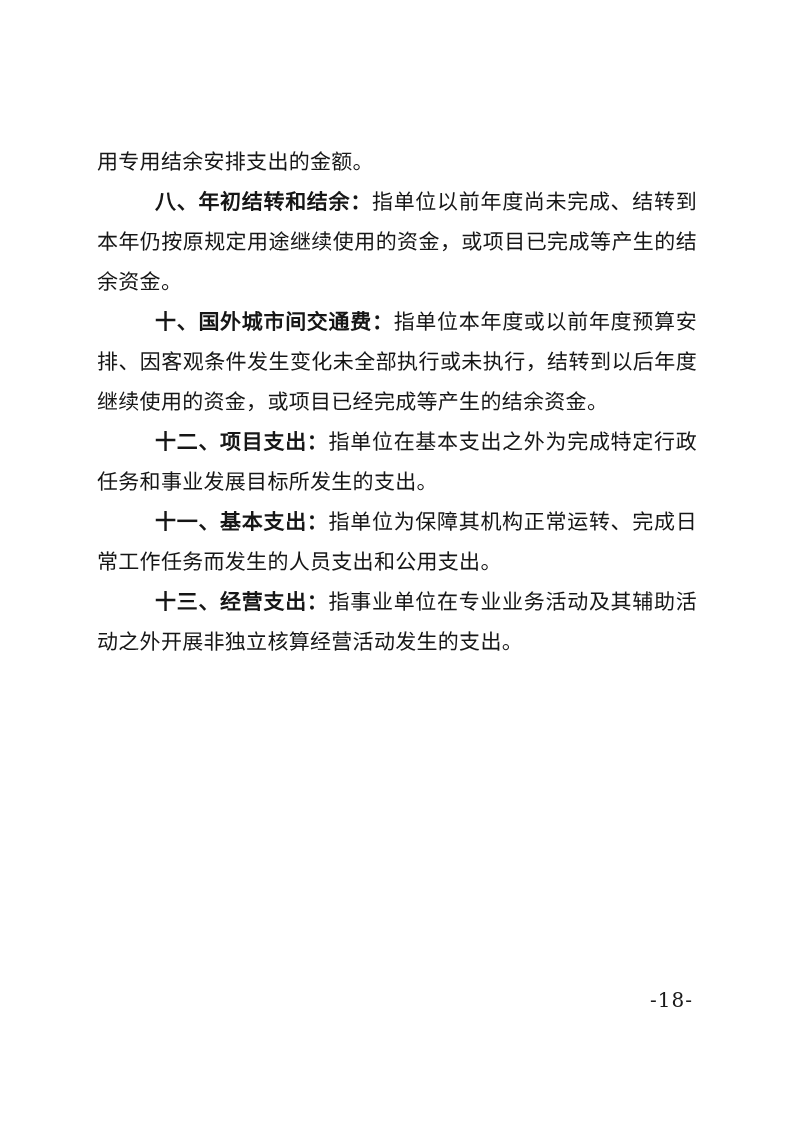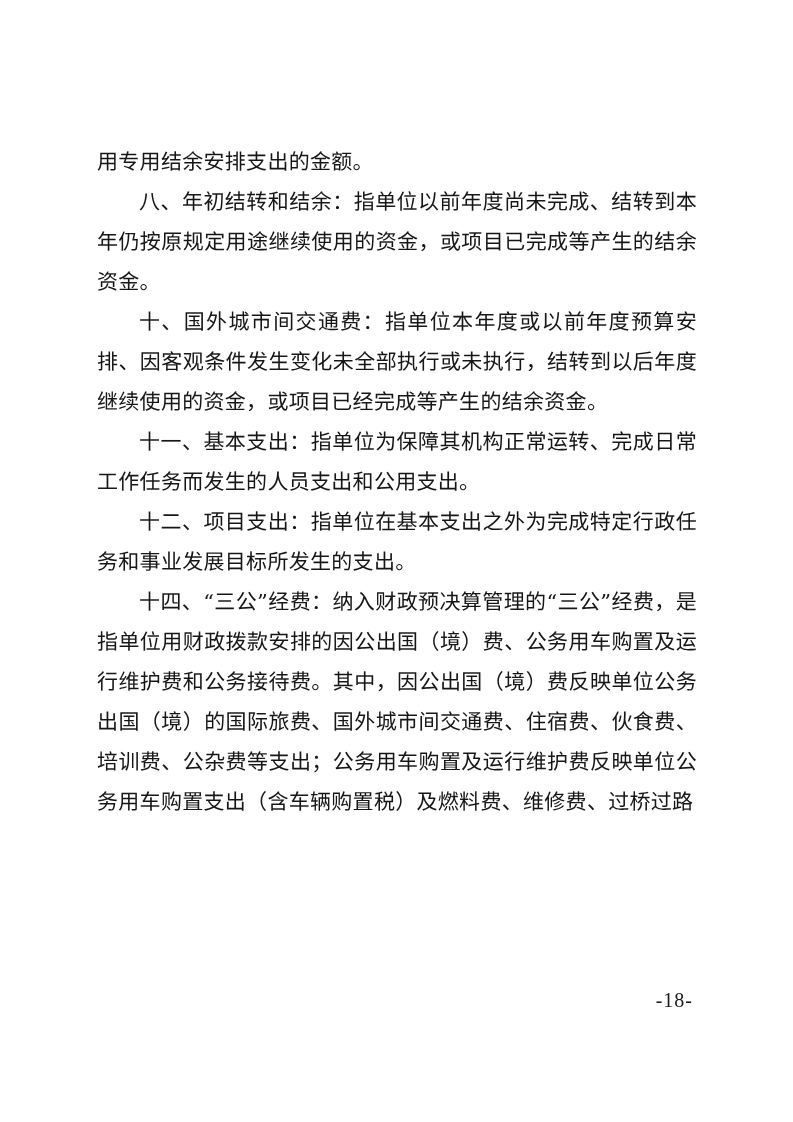--- a/index.html
+++ b/index.html
@@ -29,39 +29,39 @@
   }
   .doc-body p {
     margin: 0;
     padding: 0;
     text-indent: 2em;
   }
   .doc-body p.continuation {
     text-indent: 0;
   }
   .lead {
-    font-weight: normal;
+    font-weight: bold;
+    margin-left: 16px;
   }
   .page-number {
     position: absolute;
     top: 986px;
     right: 95px;
     font-size: 20px;
     line-height: 28px;
     letter-spacing: 1px;
     color: #1a1a1a;
-    font-family: Liberation Serif, serif;
   }
 </style>
 </head>
 <body>
 
 <div class="page">
   <div class="doc-body">
       <p class="continuation"><span>用专用结余安排支出的金额。</span></p>
       <p><span class="lead">八、年初结转和结余：</span><span>指单位以前年度尚未完成、结转到本年仍按原规定用途继续使用的资金，或项目已完成等产生的结余资金。</span></p>
       <p><span class="lead">十、国外城市间交通费：</span><span>指单位本年度或以前年度预算安排、因客观条件发生变化未全部执行或未执行，结转到以后年度继续使用的资金，或项目已经完成等产生的结余资金。</span></p>
+      <p><span class="lead">十二、项目支出：</span><span>指单位在基本支出之外为完成特定行政任务和事业发展目标所发生的支出。</span></p>
       <p><span class="lead">十一、基本支出：</span><span>指单位为保障其机构正常运转、完成日常工作任务而发生的人员支出和公用支出。</span></p>
-      <p><span class="lead">十二、项目支出：</span><span>指单位在基本支出之外为完成特定行政任务和事业发展目标所发生的支出。</span></p>
-      <p><span class="lead">十四、“三公”经费：</span><span>纳入财政预决算管理的“三公”经费，是指单位用财政拨款安排的因公出国（境）费、公务用车购置及运行维护费和公务接待费。其中，因公出国（境）费反映单位公务出国（境）的国际旅费、国外城市间交通费、住宿费、伙食费、培训费、公杂费等支出；公务用车购置及运行维护费反映单位公务用车购置支出（含车辆购置税）及燃料费、维修费、过桥过路</span></p>
+      <p><span class="lead">十三、经营支出：</span><span>指事业单位在专业业务活动及其辅助活动之外开展非独立核算经营活动发生的支出。</span></p>
     </div>
   <div class="page-number">-18-</div>
 </div>
 
 </body></html>

